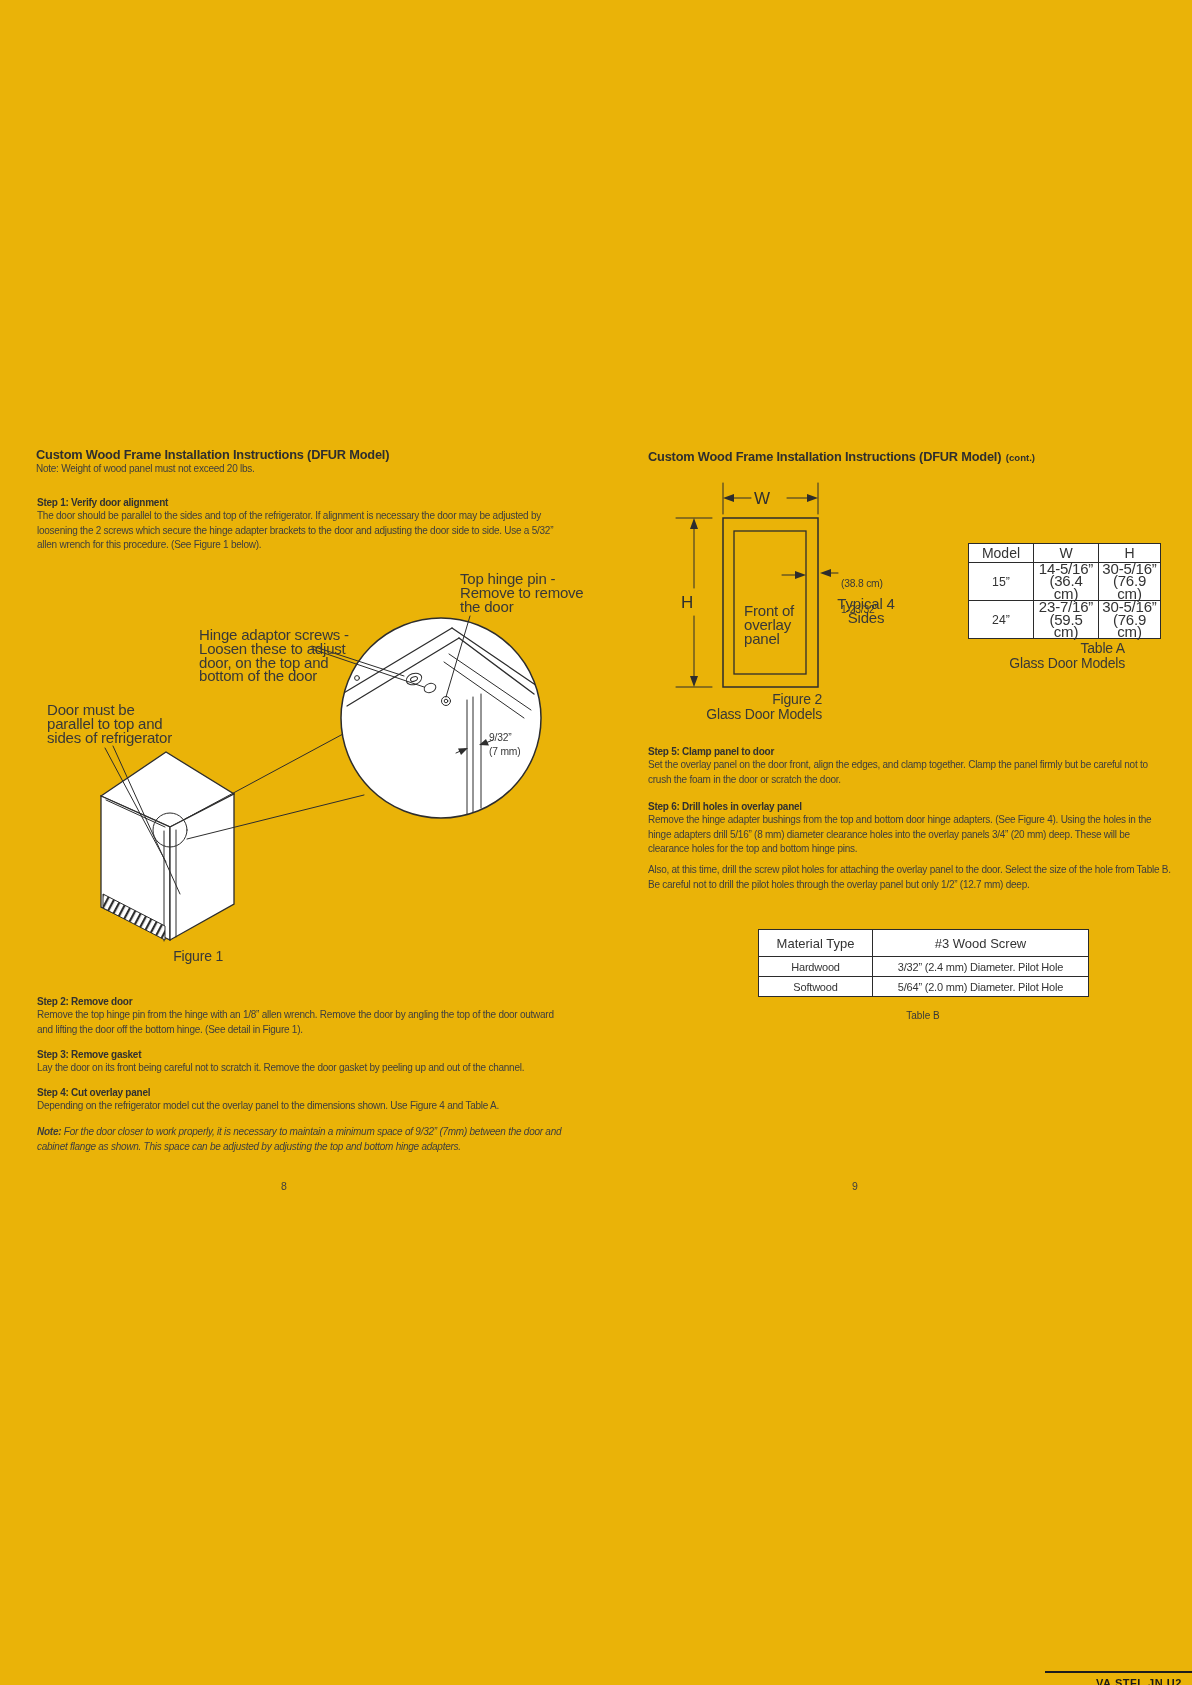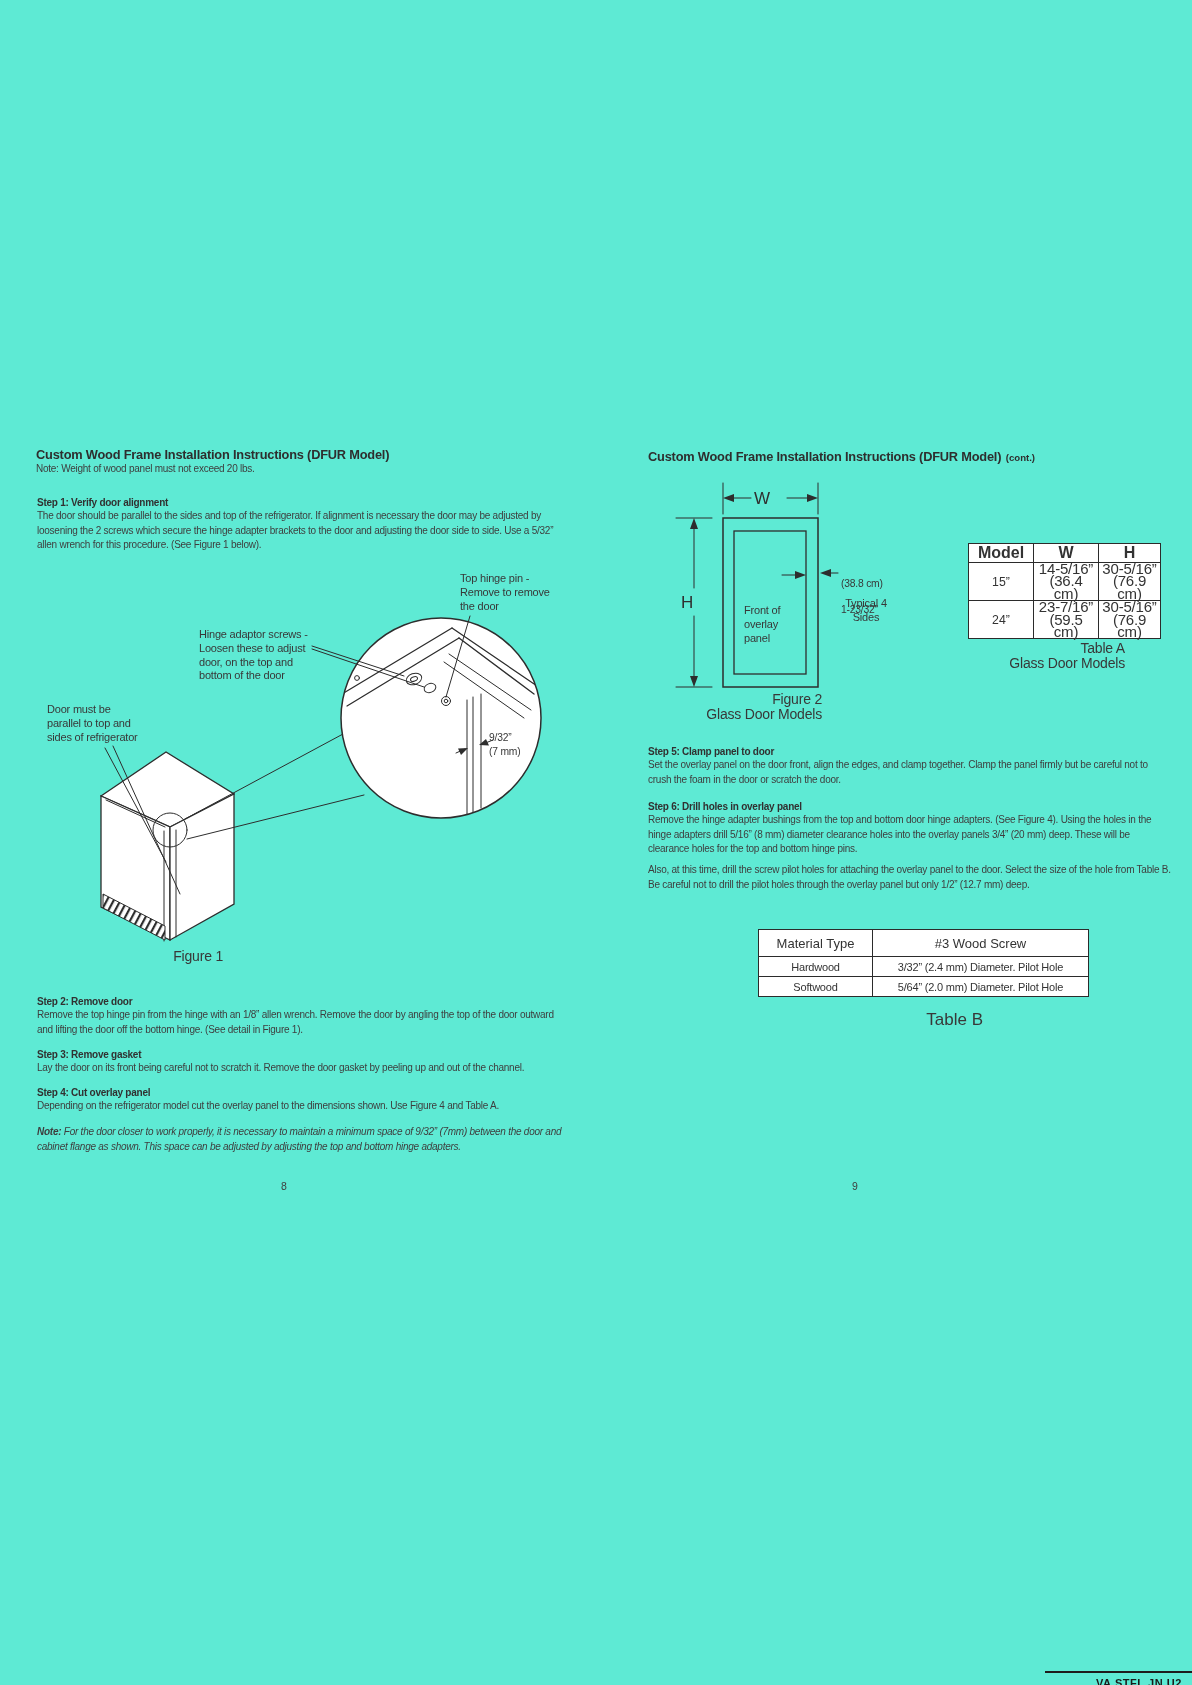--- a/index.html
+++ b/index.html
@@ -1,37 +1,37 @@
 <!DOCTYPE html>
 <html><head>
 <meta charset="utf-8">
 <style>
   html,body{margin:0;padding:0;}
   body{width:1192px;height:1685px;background:#ffffff;font-family:"Liberation Sans",sans-serif;}
-  .page{position:relative;width:1192px;height:1685px;background:#5eead4;overflow:hidden;}
+  .page{position:relative;width:1192px;height:1685px;background:#eab308;overflow:hidden;}
   .t{position:absolute;}
   .title{font-size:12.8px;font-weight:bold;color:#2e2e2e;letter-spacing:-0.2px;}
   .cont{font-size:9.6px;font-weight:bold;color:#2e2e2e;}
   .h{position:absolute;font-size:10px;font-weight:bold;color:#313131;letter-spacing:-0.25px;line-height:14.5px;}
   .b{position:absolute;font-size:10px;color:#3e3e3e;letter-spacing:-0.25px;line-height:14.5px;}
-  .lbl{position:absolute;font-size:11px;color:#383838;letter-spacing:-0.2px;line-height:13.8px;white-space:pre-line;}
+  .lbl{position:absolute;font-size:15px;color:#383838;letter-spacing:-0.2px;line-height:13.8px;white-space:pre-line;}
   .cap{position:absolute;font-size:14px;color:#383838;line-height:15px;text-align:right;white-space:pre-line;letter-spacing:-0.2px;}
   .dim{position:absolute;font-size:10.3px;color:#383838;letter-spacing:-0.2px;line-height:13.8px;}
   .bigletter{position:absolute;font-size:17px;color:#2f2f2f;}
   .pagenum{position:absolute;font-size:10.5px;color:#3e3e3e;width:24px;text-align:center;}
   .note2{font-style:italic;}
   .note2 .nlab{font-weight:bold;font-style:italic;}
   table.doc{position:absolute;border-collapse:collapse;background:#fff;table-layout:fixed;}
   table.doc th,table.doc td{border:1.4px solid #2b2b2b;text-align:center;vertical-align:middle;padding:0 2px;color:#333;}
-  table.ta th{font-size:16px;font-weight:bold;height:18px;}
+  table.ta th{font-size:14px;font-weight:normal;height:18px;}
   table.ta td.model{font-size:12.3px;}
   table.ta td.dims{font-size:15px;line-height:12.4px;white-space:pre-line;letter-spacing:-0.2px;}
   table.tb th{font-size:13px;font-weight:normal;height:26px;}
   table.tb td{font-size:11px;height:19px;letter-spacing:-0.2px;}
-  .tbcap{position:absolute;font-size:17px;color:#383838;text-align:right;}
+  .tbcap{position:absolute;font-size:10px;color:#383838;text-align:center;}
   svg{position:absolute;overflow:visible;}
   .art{stroke:#2d2d2d;fill:none;stroke-width:1.3;stroke-linecap:round;}
   .artthin{stroke:#2d2d2d;fill:none;stroke-width:1;stroke-linecap:round;}
   .fillw{fill:#fff;}
   .head{fill:#2d2d2d;stroke:none;}
   .footrule{position:absolute;background:#1d1d1d;}
   .footfrag{position:absolute;font-size:11px;font-weight:bold;color:#1a1a1a;letter-spacing:0.5px;}
 </style>
 </head>
 <body>

